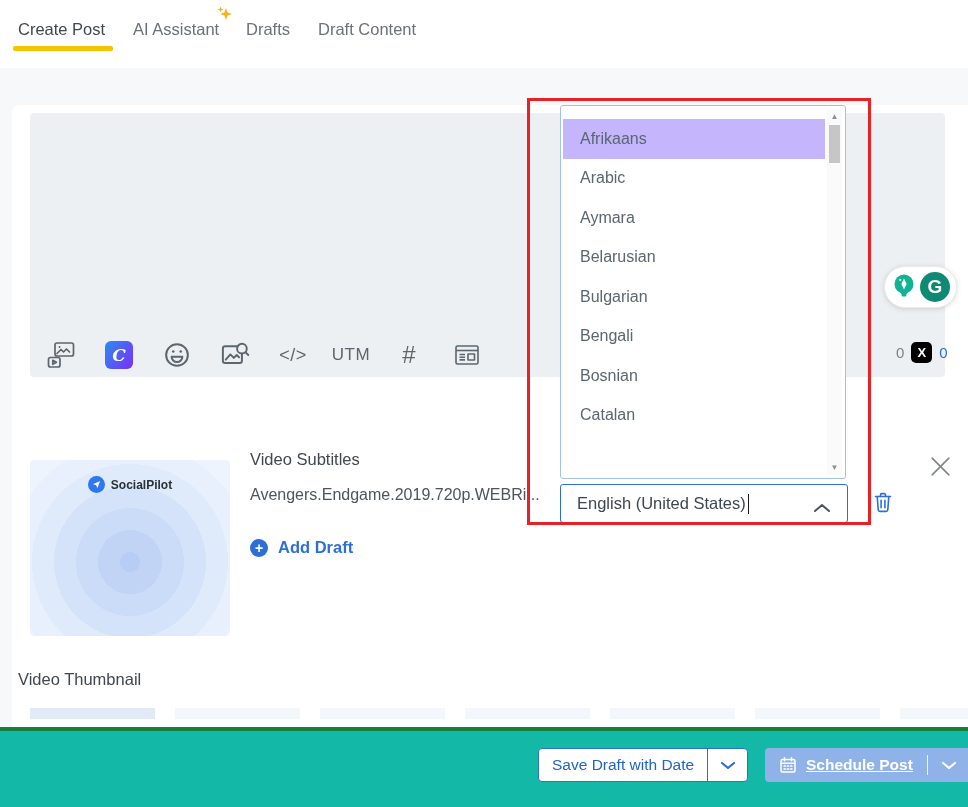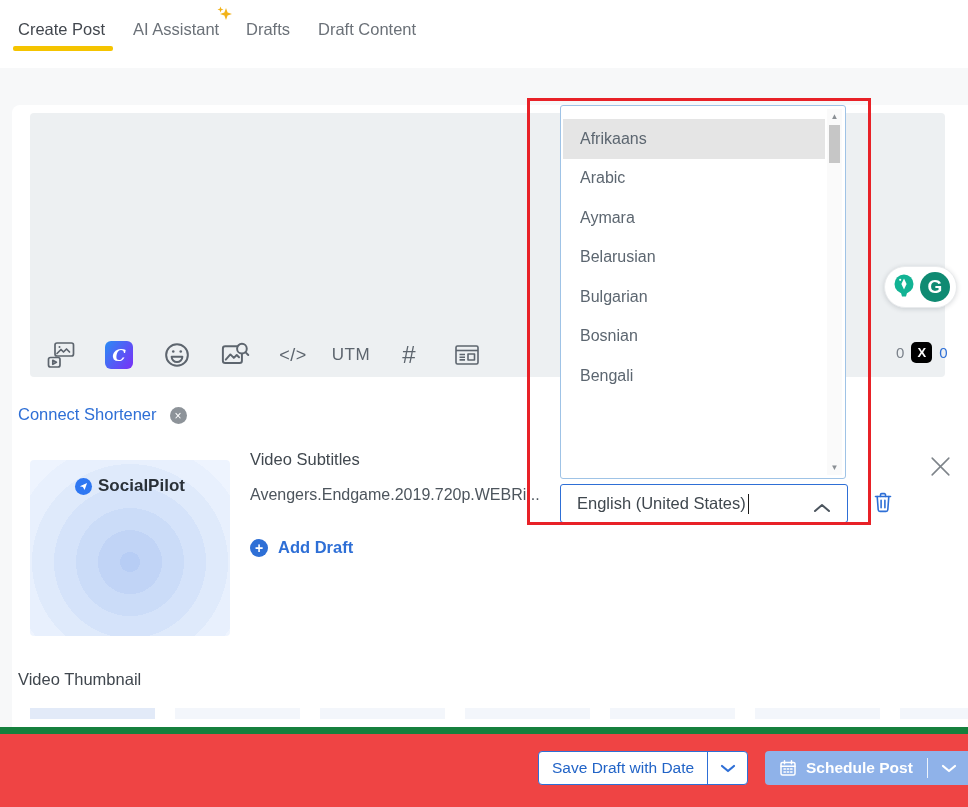--- a/index.html
+++ b/index.html
@@ -45,59 +45,59 @@
   .shortener { position:absolute; left:18px; top:405px; display:flex; align-items:center; gap:13px; z-index:2; }
   .shortener a { font-size:16.5px; color:#2e6fd6; text-decoration:none; cursor:pointer; }
   .x-circle { width:17px; height:17px; border-radius:50%; background:#8d9399; color:#fff; font-size:12px; line-height:1;
     display:flex; align-items:center; justify-content:center; cursor:pointer; margin-top:2px; }
   
   .video-card { position:absolute; left:30px; top:460px; width:200px; height:176px; border-radius:4px; overflow:hidden;
     background:radial-gradient(circle at 50% 58%, #b7cdf5 0 10px, #c1d4f6 10px 32px, #cbdcf8 32px 54px, #d5e3fa 54px 76px,
       #dfeafb 76px 98px, #e8f0fd 98px 120px, #eef4fe 120px); }
   .vc-logo { position:absolute; left:0; top:16px; width:100%; display:flex; align-items:center; justify-content:center; gap:6px; }
   .plane-circle { width:17px; height:17px; border-radius:50%; background:#2e77f2; display:flex; align-items:center; justify-content:center; }
-  .vc-brand { font-size:17px; font-weight:700; color:#2a3138; }
+  .vc-brand { font-size:12px; font-weight:700; color:#2a3138; }
   .subs-title { position:absolute; left:250px; top:450px; font-size:16.5px; color:#41484f; z-index:2; }
   .subs-file { position:absolute; left:250px; top:486px; font-size:16px; color:#4d555d; z-index:2; max-width:305px; white-space:nowrap; overflow:hidden;text-align:right; }
   .add-file { position:absolute; left:250px; top:538px; display:flex; align-items:center; gap:10px; cursor:pointer; z-index:2; }
   .plus-circle { width:18px; height:18px; border-radius:50%; background:#2e6fd6; color:#fff; font-size:14px; font-weight:700;
     display:flex; align-items:center; justify-content:center; line-height:1; }
   .add-file span.lbl { font-size:16.5px; color:#2e6fd6; font-weight:600; }
   
   .lang-panel { position:absolute; left:560px; top:105px; width:286px; height:374px; background:#fff; border:1px solid #9fc3e6;
     border-radius:3px; z-index:5; }
   .lang-options { position:absolute; left:2px; top:13px; right:20px; }
   .lang-opt { height:39.5px; display:flex; align-items:center; padding-left:17px; font-size:16px; color:#5c6670; cursor:pointer; }
-  .lang-opt.hl { background:#e5e5e5; }
+  .lang-opt.hl { background:#c4b5fd; }
   .lang-scroll { position:absolute; top:3px; right:3px; width:15px; height:366px; background:#fafafa; }
   .scroll-arrow { position:absolute; left:0; width:15px; height:13px; font-size:8px; color:#8a8f94; display:flex; align-items:center; justify-content:center; cursor:pointer; }
   .scroll-arrow.up { top:1px; } .scroll-arrow.down { bottom:1px; }
   .scroll-thumb { position:absolute; left:2px; top:16px; width:11px; height:38px; background:#c6c6c6; cursor:pointer; }
   .lang-input { position:absolute; left:560px; top:484px; width:288px; height:39px; background:#fff; border:1px solid #2e6fd6;
     border-radius:3px; z-index:6; display:flex; align-items:center; padding-left:16px; cursor:text; }
   .lang-input .val { font-size:16.5px; color:#3f474e; }
   .caret { display:inline-block; width:1.5px; height:20px; background:#1a1a1a; margin-left:2px; }
   .chev-up { position:absolute; right:16px; top:14px; cursor:pointer; }
   
   .red-rect { position:absolute; left:527px; top:98px; width:344px; height:427px; border:3px solid #e82127; z-index:10; pointer-events:none; }
   .trash-btn { position:absolute; left:873px; top:491px; z-index:7; cursor:pointer; }
   .close-btn { position:absolute; left:928px; top:454px; z-index:7; cursor:pointer; }
   
   .thumb-label { position:absolute; left:18px; top:670px; font-size:16.5px; color:#40474e; z-index:2;text-align:right; }
   .thumb-strip { position:absolute; left:30px; top:708px; display:flex; gap:20px; z-index:2; }
   .thumb { width:125px; height:11px; background:#f3f6fb; cursor:pointer; }
   .thumb.sel { background:#e2eaf8; }
   
-  .footer { position:absolute; left:0; top:727px; width:968px; height:80px; background:#ef4444; border-top:7px solid #15803d; z-index:4; }
+  .footer { position:absolute; left:0; top:727px; width:968px; height:80px; background:#14b8a6; border-top:4px solid #15803d; z-index:4; }
   .save-btn { position:absolute; left:538px; top:17px; height:34px; display:flex; border:1px solid #2e6fd6; border-radius:4px; background:#fff; }
   .save-main { display:flex; align-items:center; padding:0 13px; font-size:15.5px; color:#2264c7; cursor:pointer; white-space:nowrap; }
   .save-caret { width:40px; display:flex; align-items:center; justify-content:center; border-left:1px solid #2e6fd6; cursor:pointer; }
   .sched-btn { position:absolute; left:765px; top:17px; width:210px; height:34px; background:#8fb2e9; border-radius:4px;
     display:flex; align-items:center; color:#fff; }
-  .sched-main { display:flex; align-items:center; gap:9px; padding-left:14px; font-size:15.5px; font-weight:600; cursor:pointer; white-space:nowrap; }
+  .sched-main { display:flex; align-items:center; gap:9px; padding-left:14px; font-size:15.5px; font-weight:600; cursor:pointer; white-space:nowrap;text-decoration:underline; }
   .sched-div { width:1px; height:20px; background:rgba(255,255,255,.85); margin:0 13px 0 14px; }
   .sched-caret { display:flex; align-items:center; cursor:pointer; }
 </style>
 </head>
 <body>
 
 <div class="screen">
 
   <div class="tabbar">
     <div class="tab active" style="left:18px">
@@ -189,26 +189,20 @@
   </div>
 
   <div class="counts">
     <span class="cnt-gray">0</span>
     <div class="x-badge">
       <span>X</span>
     </div>
     <span class="cnt-blue">0</span>
   </div>
 
-  <div class="shortener">
-    <a>Connect Shortener</a>
-    <div class="x-circle">
-      <span>×</span>
-    </div>
-  </div>
 
   <div class="video-card">
     <div class="vc-logo">
       <div class="plane-circle">
         <svg width="9" height="9" viewBox="0 0 10 10">
             <path d="M1 4.6 L9 1 L6.2 9 L4.4 5.6 Z" fill="#ffffff"></path>
           </svg>
       </div>
       <span class="vc-brand">SocialPilot</span>
     </div>
@@ -223,22 +217,23 @@
     <span class="lbl">Add Draft</span>
   </div>
 
   <div class="lang-panel">
     <div class="lang-options">
       <div class="lang-opt hl">Afrikaans</div>
       <div class="lang-opt">Arabic</div>
       <div class="lang-opt">Aymara</div>
       <div class="lang-opt">Belarusian</div>
       <div class="lang-opt">Bulgarian</div>
+      <div class="lang-opt">Bengali</div>
       <div class="lang-opt">Bosnian</div>
-      <div class="lang-opt">Bengali</div>
+      <div class="lang-opt">Catalan</div>
     </div>
     <div class="lang-scroll">
       <div class="scroll-arrow up">▲</div>
       <div class="scroll-thumb"></div>
       <div class="scroll-arrow down">▼</div>
     </div>
   </div>
 
   <div class="lang-input">
     <span class="val">English (United States)</span>

